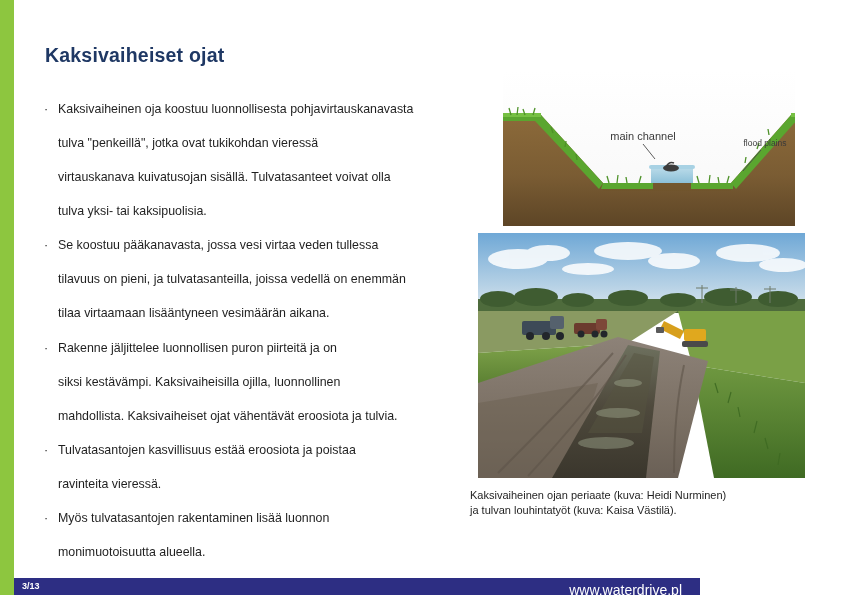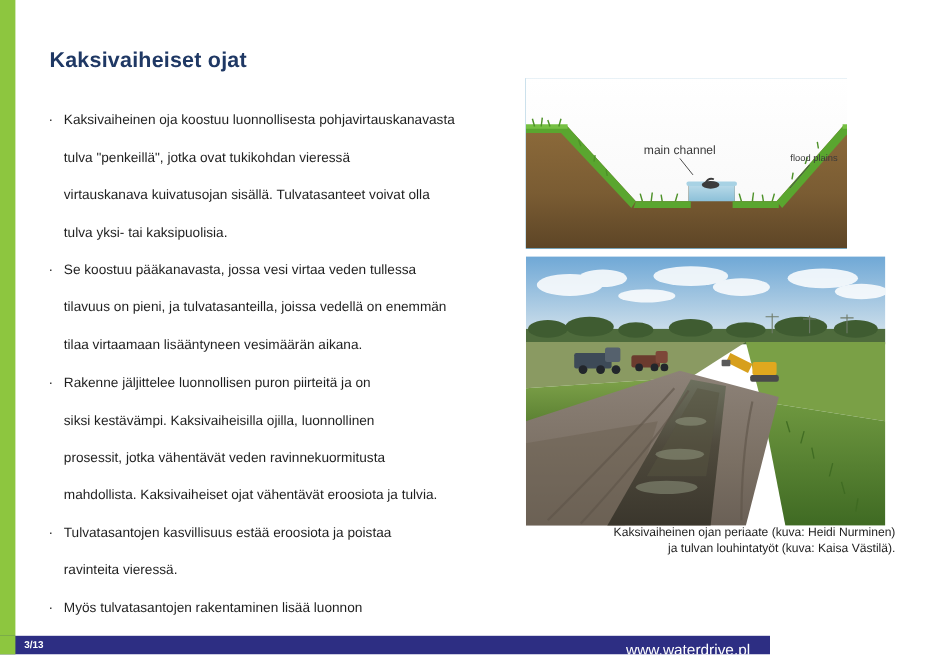--- a/index.html
+++ b/index.html
@@ -65,41 +65,41 @@
     padding-left: 4px;
     margin-top: 12px;
   }
   .bullet .ln:first-child {
     padding-left: 0;
   }
 
   
   .fig-top {
     position: absolute;
-    left: 478px;
+    left: 503px;
     top: 71px;
     width: 292px;
     height: 155px;
-    background: #0369a1;
+    background: #be185d;
     overflow: hidden;
   }
   .fig-bottom {
     position: absolute;
     left: 478px;
     top: 233px;
     width: 327px;
     height: 245px;
     overflow: hidden;
   }
   .caption {
     position: absolute;
     left: 470px;
-    top: 477px;
+    top: 488px;
     width: 344px;
-    text-align: right;
+    text-align: left;
     font-size: 11px;
     line-height: 1.35;
     color: #1f1f1f;
   }
 
   .footer {
     position: absolute;
     left: 0;
     bottom: 0;
     width: 700px;
@@ -154,21 +154,20 @@
       <span class="dot">·</span>
       <span class="ln">Se koostuu pääkanavasta, jossa vesi virtaa veden tullessa</span>
       <span class="ln">tilavuus on pieni, ja tulvatasanteilla, joissa vedellä on enemmän</span>
       <span class="ln">tilaa virtaamaan lisääntyneen vesimäärän aikana.</span>
     </div>
 
     <div class="bullet">
       <span class="dot">·</span>
       <span class="ln">Rakenne jäljittelee luonnollisen puron piirteitä ja on</span>
       <span class="ln">siksi kestävämpi. Kaksivaiheisilla ojilla, luonnollinen</span>
-      <span class="ln">prosessit, jotka vähentävät veden ravinnekuormitusta</span>
       <span class="ln">mahdollista. Kaksivaiheiset ojat vähentävät eroosiota ja tulvia.</span>
     </div>
 
     <div class="bullet">
       <span class="dot">·</span>
       <span class="ln">Tulvatasantojen kasvillisuus estää eroosiota ja poistaa</span>
       <span class="ln">ravinteita vieressä.</span>
     </div>
 
     <div class="bullet">

